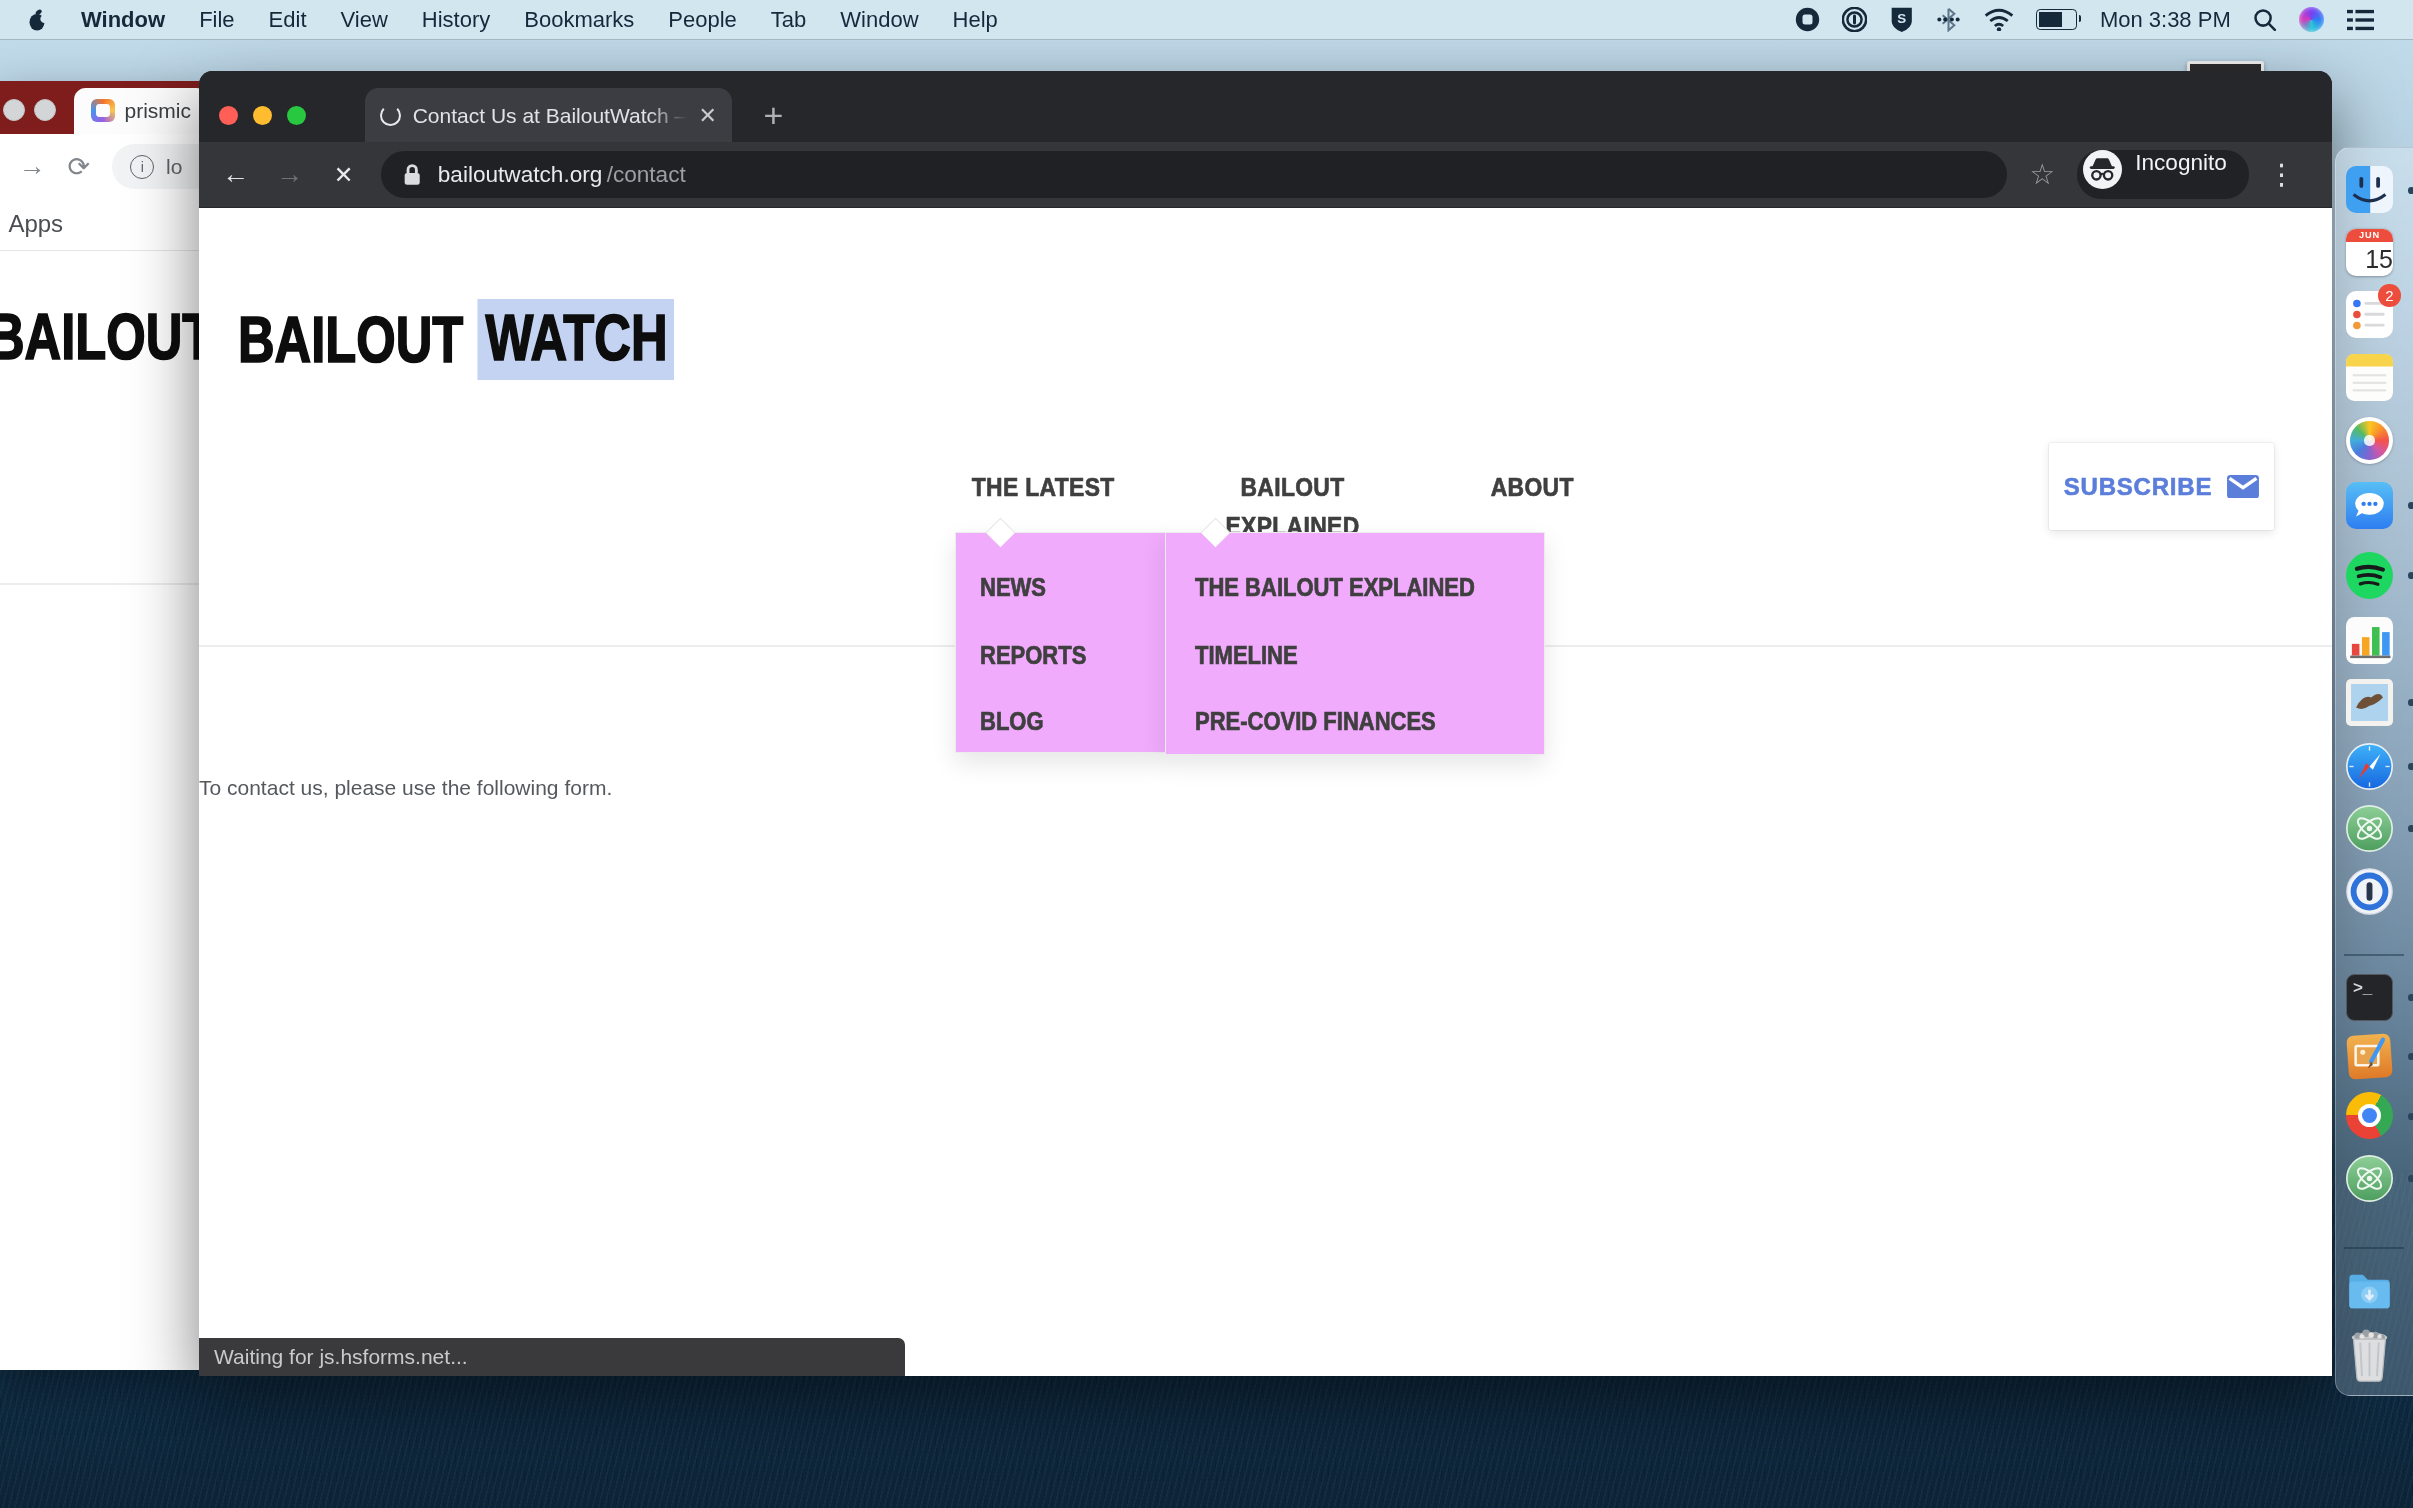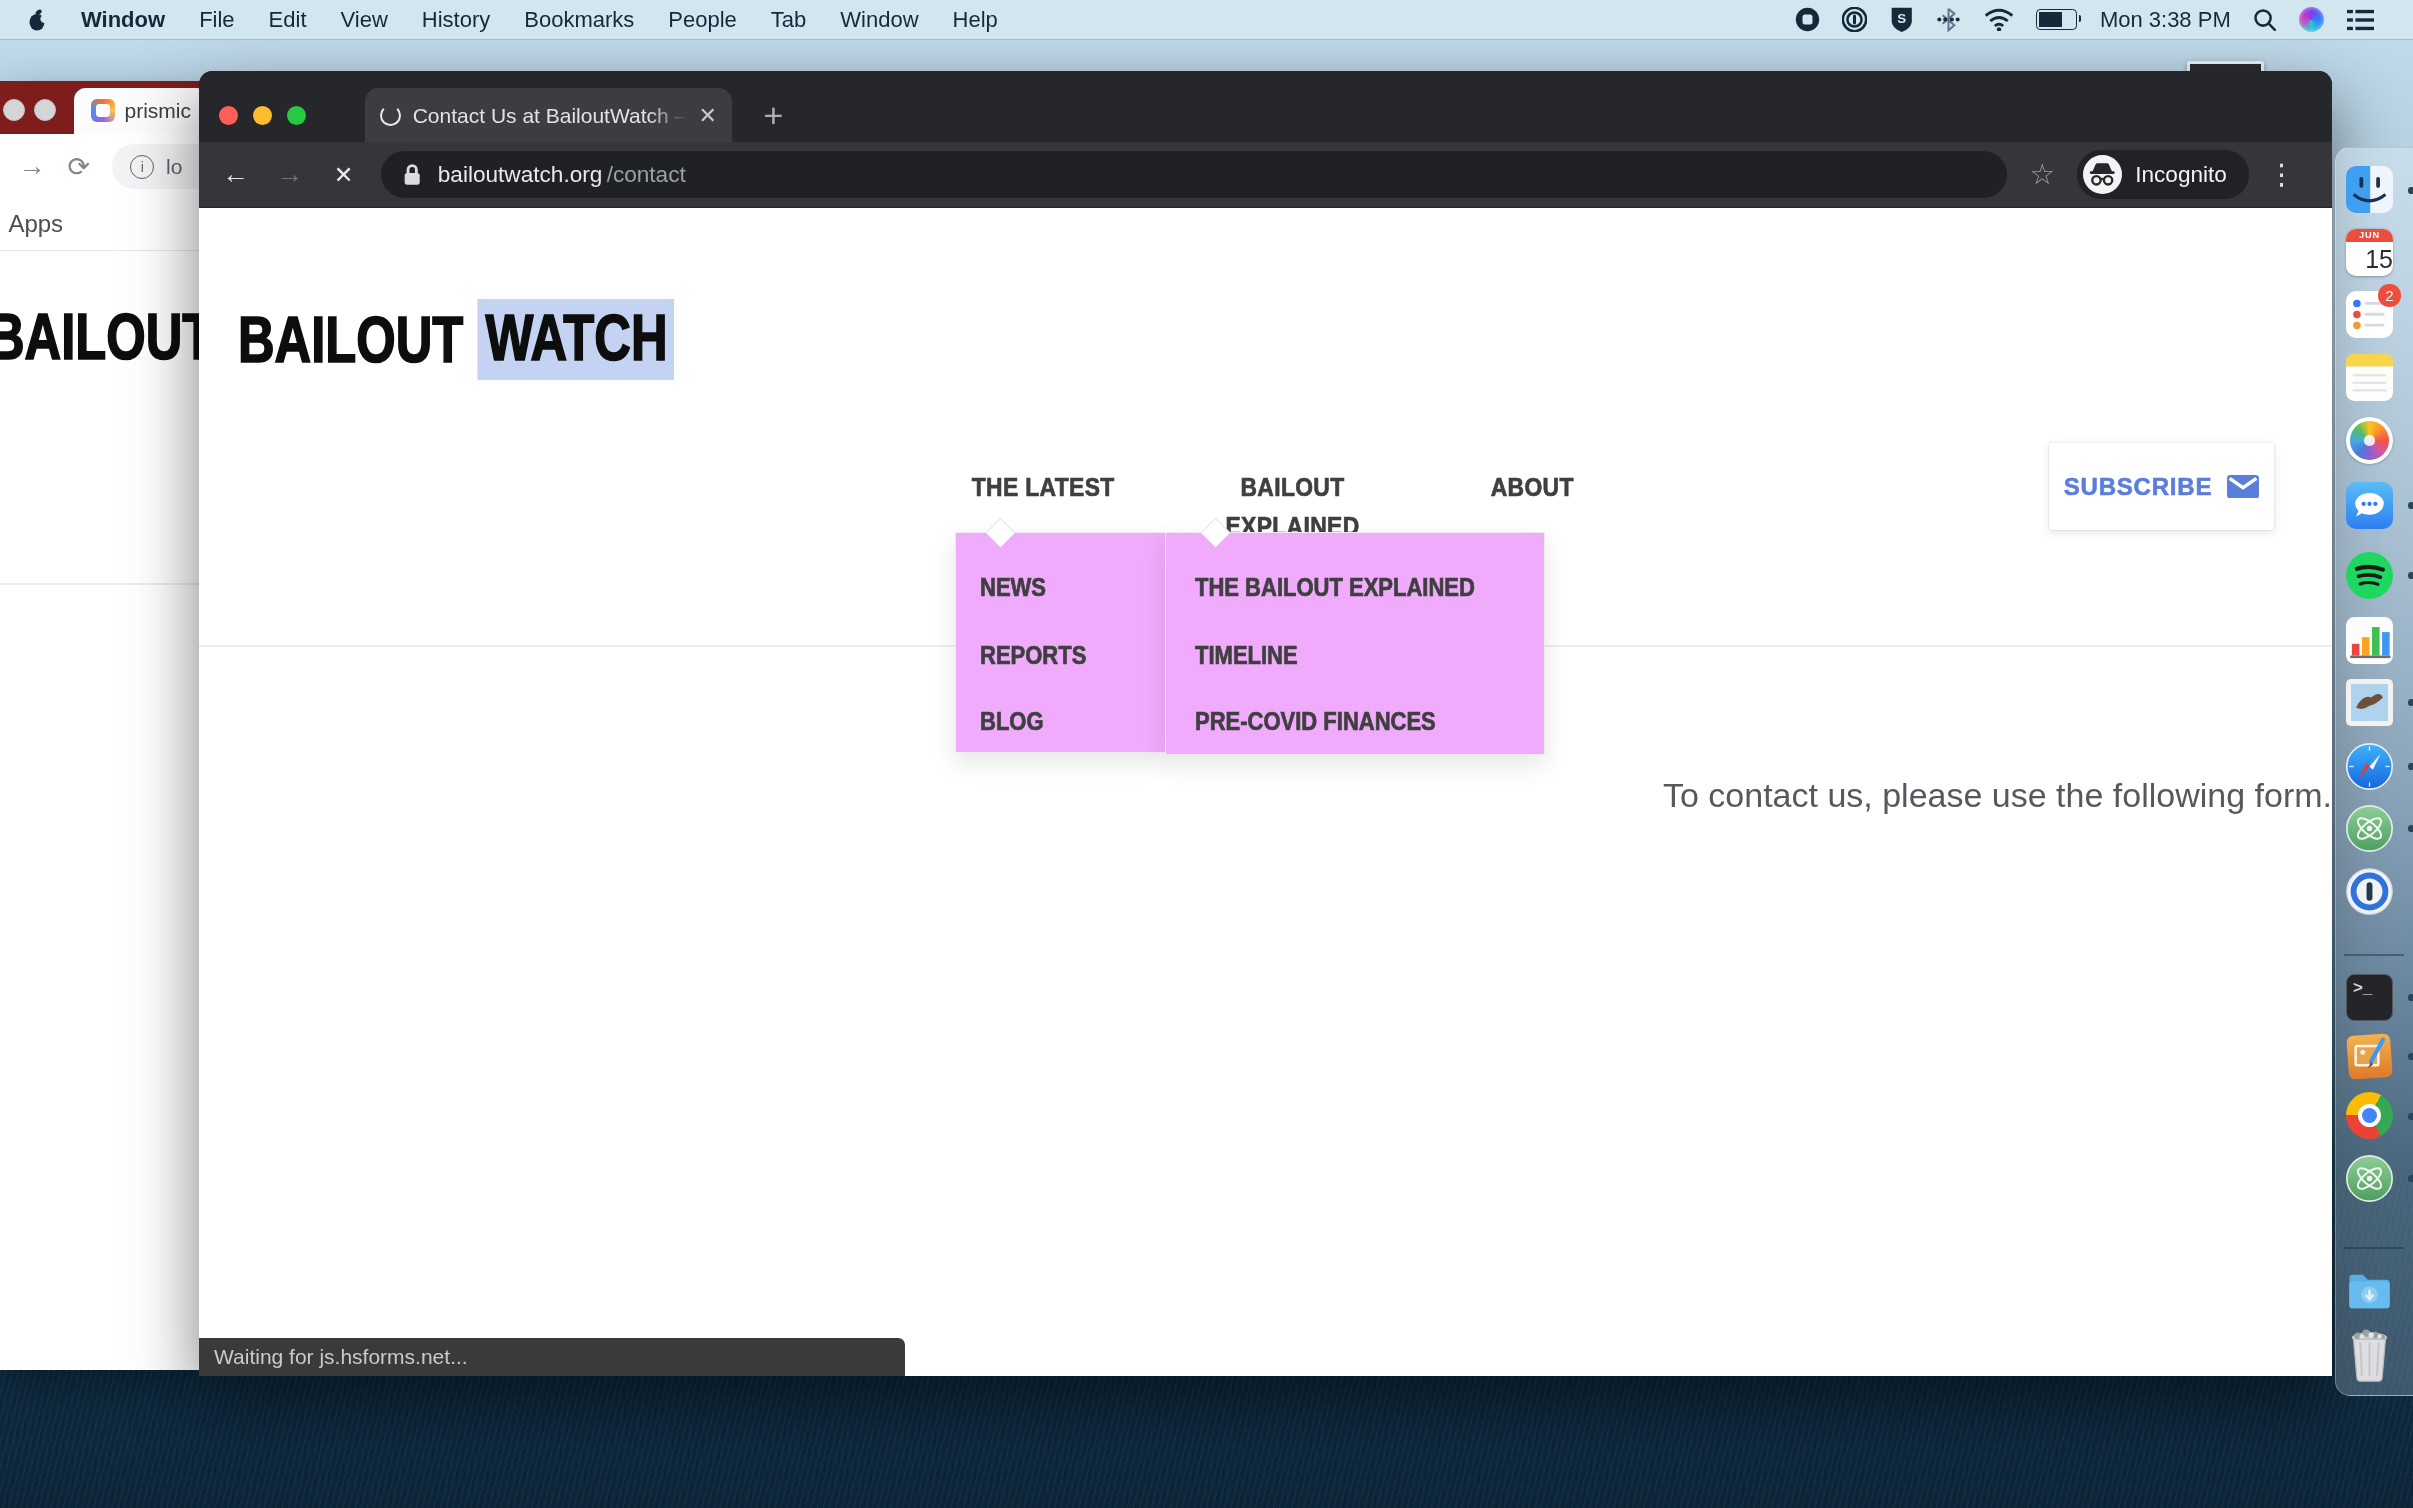--- a/index.html
+++ b/index.html
@@ -60,21 +60,21 @@
   .newtab{position:absolute;left:555px;top:25px;width:39px;height:39px;color:#aeb1b6;font-size:34px;display:flex;align-items:center;justify-content:center;}
   .toolbar{position:absolute;left:0;top:71px;width:100%;height:65px;background:#35363a;display:flex;align-items:center;}
   .nav-btn{width:39px;text-align:center;font-size:27px;flex:0 0 auto;}
   .back{color:#dfe1e5;margin-left:17px;}
   .fwd{color:#707479;margin-left:15px;}
   .stop{color:#e8eaed;margin-left:15px;font-size:23.5px;}
   .urlpill{margin-left:18.4px;width:1626px;height:47px;background:#202124;border-radius:23.5px;display:flex;align-items:center;gap:16px;padding-left:22px;box-sizing:border-box;}
   .url-host{color:#e8eaed;font-size:22.6px;}
   .url-path{color:#9aa0a6;font-size:22.6px;margin-left:-11.7px;}
   .star{margin-left:22px;color:#9aa0a6;font-size:28.5px;}
-  .incog{margin-left:22px;height:49px;background:#202226;border-radius:24px;display:flex;align-items:center;gap:13.4px;padding:0 22px 0 5.9px;}
+  .incog{margin-left:22px;height:49px;background:#202226;border-radius:24px;display:flex;gap:13.4px;padding:0 22px 0 5.9px;}
   .incog-circle{width:39px;height:39px;border-radius:50%;background:#f1f3f4;display:flex;align-items:center;justify-content:center;}
   .incog-label{color:#f1f3f4;font-size:22.6px;}
   .dots{margin-left:18.4px;color:#dfe1e5;font-size:28.5px;}
   .content{position:absolute;left:0;top:137px;width:100%;bottom:0;background:#fff;overflow:hidden;}
   
   .logo{position:absolute;left:39px;top:99px;display:flex;align-items:center;height:65px;}
   .logo-txt{font-size:65px;font-weight:bold;color:#0d0d0d;-webkit-text-stroke:1.7px #0d0d0d;white-space:nowrap;transform:scaleX(.78);transform-origin:left;display:flex;align-items:center;}
   .logo-w1{padding-right:18.4px;}
   .logo-w2{background:#c3d3f1;padding:1.7px 8.4px 5px 10px;}
   .logo-arrow{width:0;height:0;border-top:38px solid transparent;border-bottom:38px solid transparent;border-left:30px solid #c3d3f1;margin-left:-158px;}
@@ -91,21 +91,21 @@
   .dd{position:absolute;top:324px;background:#f0abfc;box-shadow:0 10px 23.5px rgba(0,0,0,.10);border:0.8px solid #ececec;box-sizing:border-box;z-index:5;}
   .dd-left{left:756px;width:211px;height:221px;}
   .dd-right{left:966px;width:380px;height:223px;}
   .caret{position:absolute;top:-11px;width:20px;height:20px;background:#fff;transform:rotate(45deg);
     border-left:0.8px solid #e3e3e3;border-top:0.8px solid #e3e3e3;}
   .dd-left .caret{left:34px;}
   .dd-right .caret{left:39px;}
   .dd-item{position:absolute;left:24px;height:34px;line-height:34px;font-size:25px;font-weight:bold;color:#3f3f3f;-webkit-text-stroke:0.7px #3f3f3f;white-space:nowrap;transform-origin:left;transform:scaleX(.88);}
   .dd-r1{top:37px;}.dd-r2{top:105px;}.dd-r3{top:171px;}
   .dd-right .dd-item{left:28.5px;}
-  .intro{position:absolute;left:0;top:568px;width:100%;text-align:right;font-size:34px;color:#55595d;}
+  .intro{position:absolute;left:0;top:568px;width:100%;text-align:left;font-size:21px;color:#55595d;}
   
   .status{position:absolute;left:0;bottom:0;width:706px;height:38px;background:#3a3a3c;border-radius:0 6.7px 0 0;
     display:flex;align-items:center;padding-left:15px;box-sizing:border-box;color:#c9cacb;font-size:21px;}
   
   .dock{position:absolute;left:2335px;top:147px;width:79px;height:1249px;z-index:30;
     background:linear-gradient(180deg,rgba(216,233,245,.55),rgba(170,195,215,.40) 55%,rgba(120,145,165,.45));
     border-radius:15px 0 0 15px;border:0.8px solid rgba(255,255,255,.28);border-right:none;box-sizing:border-box;}
   .dock-item{position:absolute;left:10px;width:47px;height:47px;}
   .dock-item svg{display:block;}
   .run-dot{position:absolute;left:72px;width:6.7px;height:6.7px;border-radius:50%;background:#27455c;}

